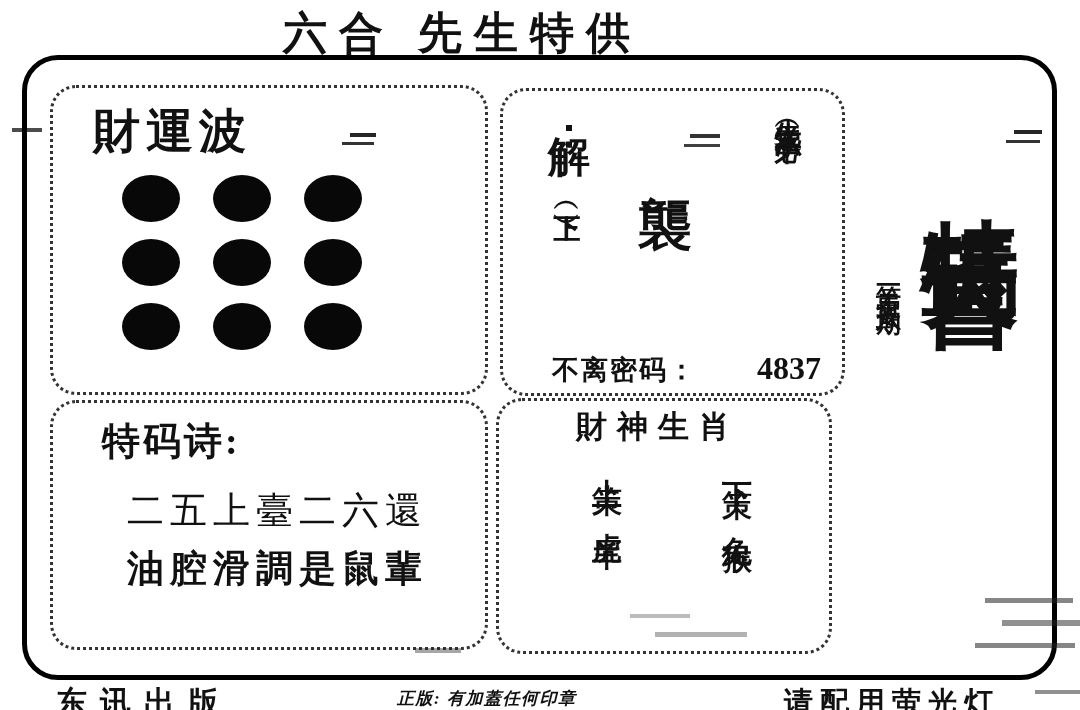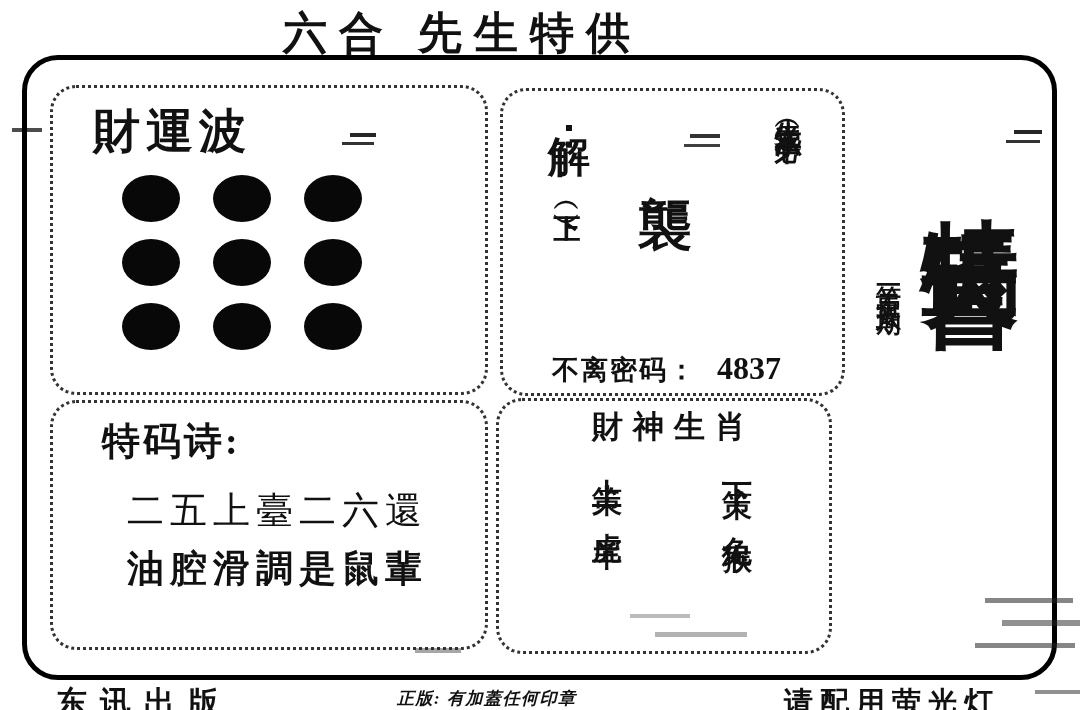--- a/index.html
+++ b/index.html
@@ -25,28 +25,28 @@
   .fortune-title{left:93px;top:100px;font-size:47px;font-weight:700;letter-spacing:6px;}
   .dots-grid{
     left:106px;top:166px;width:272px;height:192px;
     display:grid;grid-template-columns:repeat(3,1fr);grid-template-rows:repeat(3,1fr);
     place-items:center;
   }
   .dot{width:58px;height:47px;background:#080808;border-radius:50%;}
   .jie-label{left:541px;top:104px;font-size:42px;font-weight:700;}
   .jie-hint{left:549px;top:192px;font-size:27px;font-weight:700;letter-spacing:2px;}
   .answer-char{left:638px;top:190px;font-size:54px;font-weight:700;}
-  .code-line{left:552px;top:350px;display:flex;align-items:baseline;white-space:nowrap;}
+  .code-line{left:552px;top:350px;display:flex;align-items:baseline;white-space:nowrap;gap:32px;}
   .code-label{font-size:27px;font-weight:900;letter-spacing:2px;}
-  .code-value{font-size:32px;font-weight:700;margin-left:20px;}
+  .code-value{font-size:32px;font-weight:700;margin-left:28px;}
   .gift-column{left:770px;top:98px;font-size:27px;font-weight:900;letter-spacing:3px;}
   .poem-title{left:102px;top:416px;font-size:38px;font-weight:900;letter-spacing:3px;}
   .poem-line1{left:127px;top:486px;font-size:37px;font-weight:400;letter-spacing:6px;white-space:nowrap;}
   .poem-line2{left:127px;top:544px;font-size:37px;font-weight:700;letter-spacing:6px;white-space:nowrap;}
-  .zodiac-title{left:576px;top:406px;font-size:31px;font-weight:900;letter-spacing:10px;white-space:nowrap;margin-left:16px;}
+  .zodiac-title{left:576px;top:406px;font-size:31px;font-weight:900;letter-spacing:10px;white-space:nowrap;}
   .zodiac-best{left:586px;top:454px;font-size:30px;font-weight:700;letter-spacing:8px;}
   .zodiac-worst{left:716px;top:458px;font-size:30px;font-weight:700;letter-spacing:8px;}
   .issue-label{left:872px;top:266px;font-size:25px;font-weight:700;letter-spacing:5px;}
   .masthead-title{left:922px;top:140px;font-size:97px;font-weight:900;letter-spacing:12px;line-height:1;}
   .footer-publisher{left:56px;top:682px;font-size:31px;font-weight:900;letter-spacing:13px;white-space:nowrap;}
   .footer-auth{left:397px;top:687px;font-size:17px;font-weight:700;letter-spacing:1.5px;white-space:nowrap;font-style:italic;}
   .footer-uv{left:784px;top:683px;font-size:29px;font-weight:900;letter-spacing:7px;white-space:nowrap;}
   .artifact{position:absolute;background:#000;}
   .smudge{position:absolute;background:#222;}
 </style>

